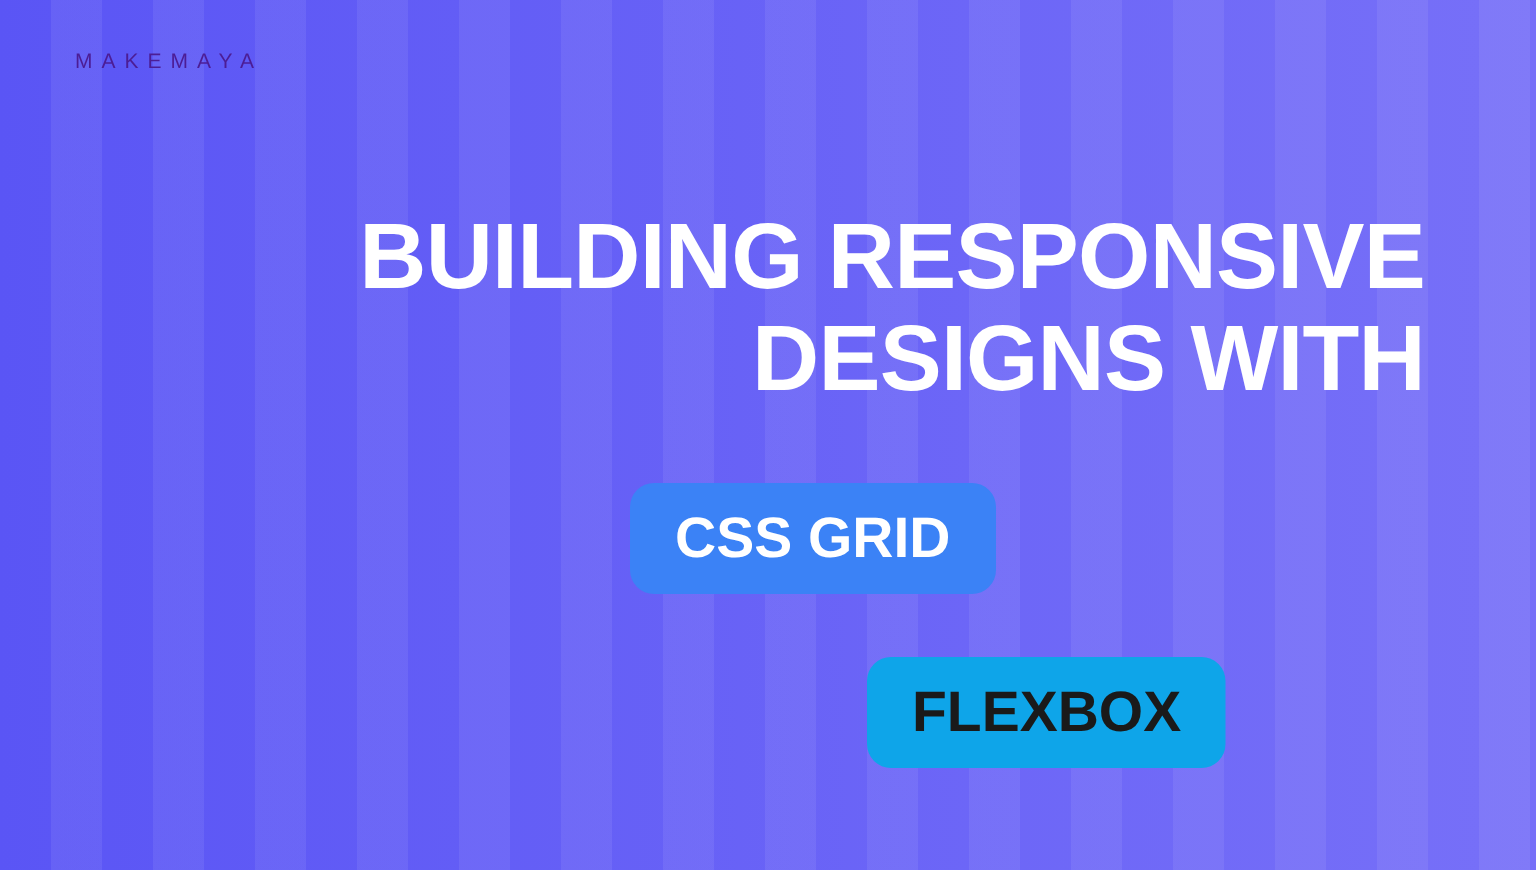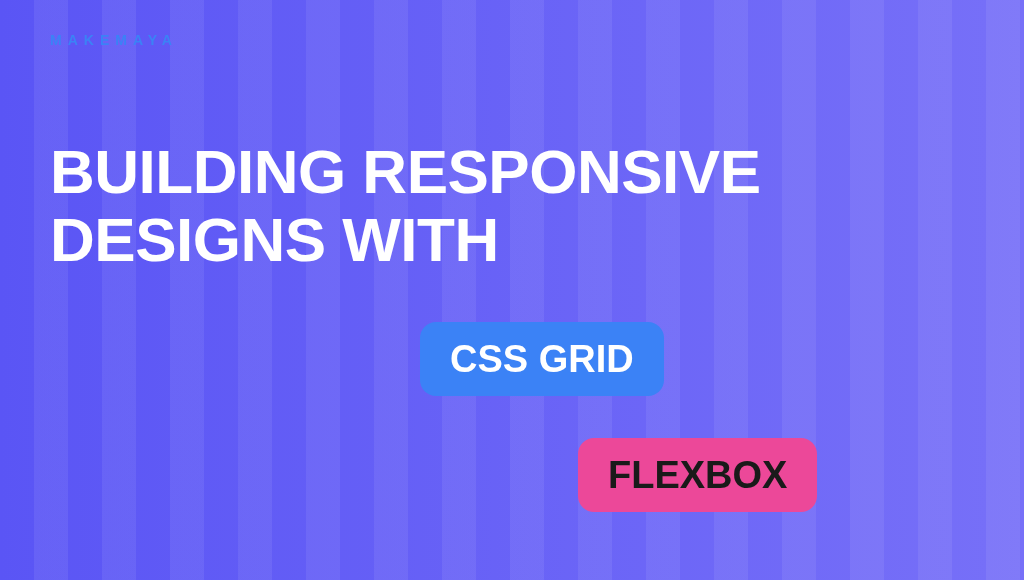--- a/index.html
+++ b/index.html
@@ -27,38 +27,39 @@
         rgba(255,255,255,0.07) 34px,
         rgba(255,255,255,0.07) 68px
       );
       pointer-events: none;
     }
 
     .brand {
       position: absolute;
       top: 32px;
       left: 50px;
-      color: #3b82f6;
+      color: #4c1d95;
       font-size: 14px;
-      font-weight: 700;
+      font-weight: 400;
       letter-spacing: 6px;
       text-transform: uppercase;
     }
 
     .headline {
       position: absolute;
       top: 138px;
       left: 50px;
       color: #ffffff;
       font-size: 62px;
       font-weight: 800;
       line-height: 1.1;
       letter-spacing: -0.5px;
       text-transform: uppercase;
       max-width: 900px;
+      text-align: right;
     }
 
     .badge {
       position: absolute;
       padding: 18px 30px;
       border-radius: 16px;
       font-size: 38px;
       font-weight: 800;
       letter-spacing: 0px;
       text-transform: uppercase;
@@ -68,21 +69,21 @@
     .badge-grid {
       top: 322px;
       left: 420px;
       background: #3b82f6;
       color: #ffffff;
     }
 
     .badge-flex {
       top: 438px;
       left: 578px;
-      background: #ec4899;
+      background: #0ea5e9;
       color: #1a1a1a;
     }
   </style>
 </head>
 <body>
 
 <div class="stripes"></div>
 
 <div class="brand">MAKEMAYA</div>
 

